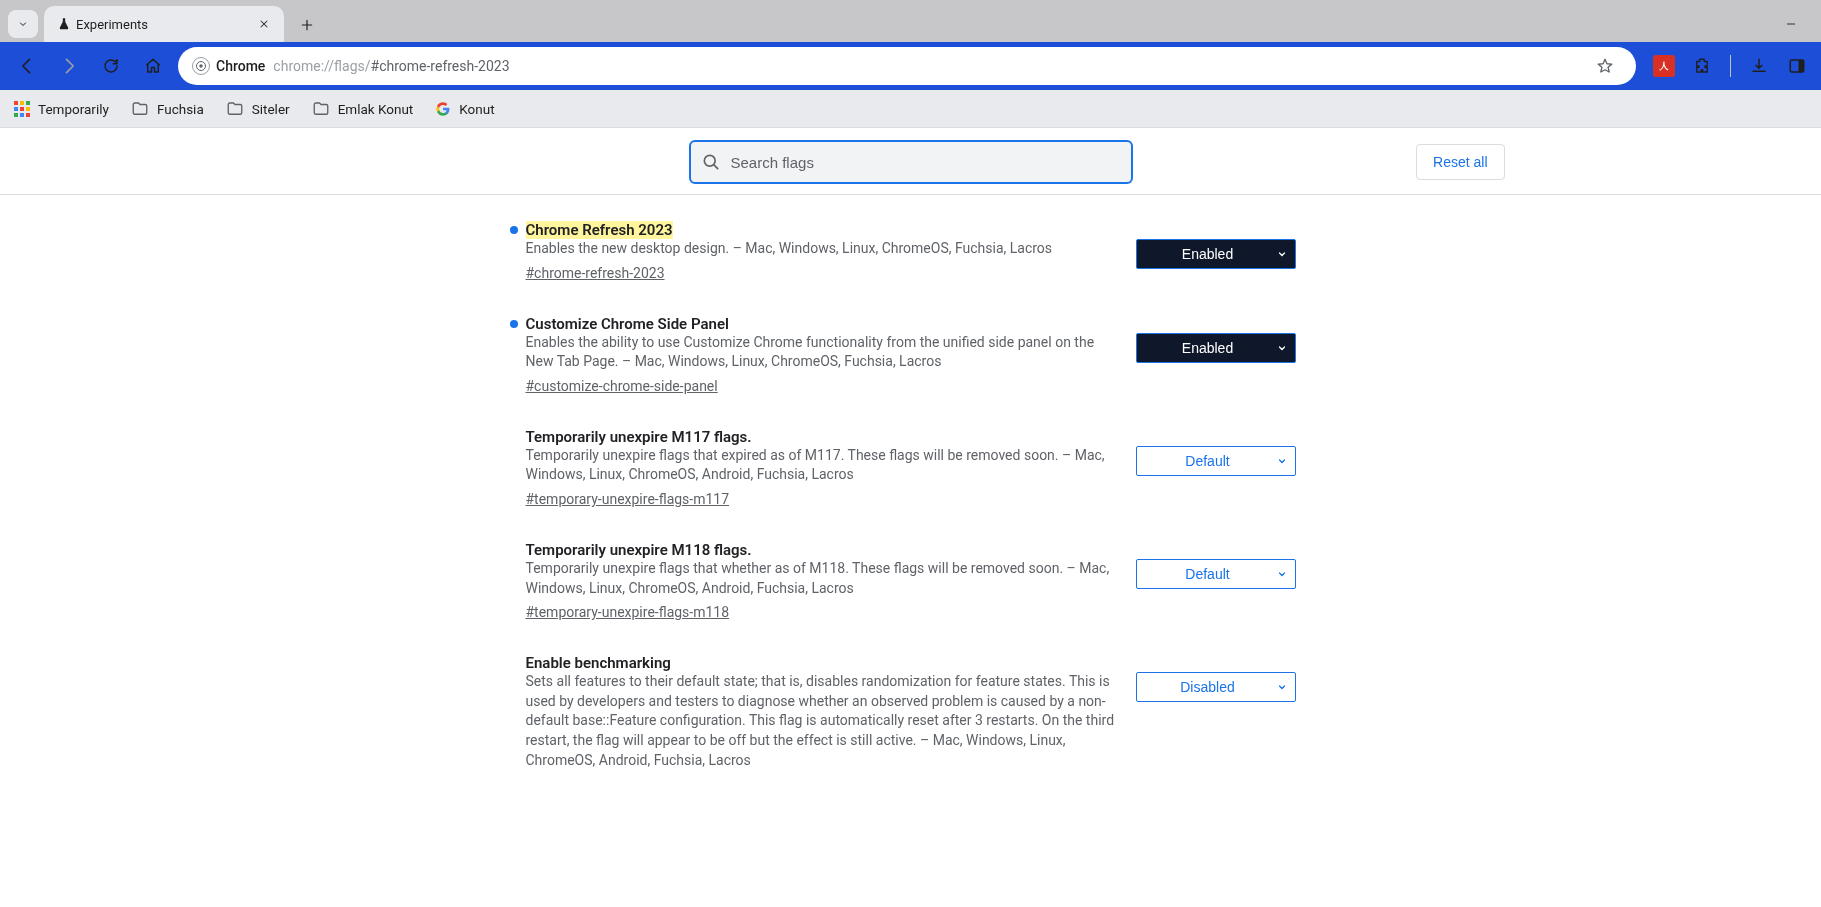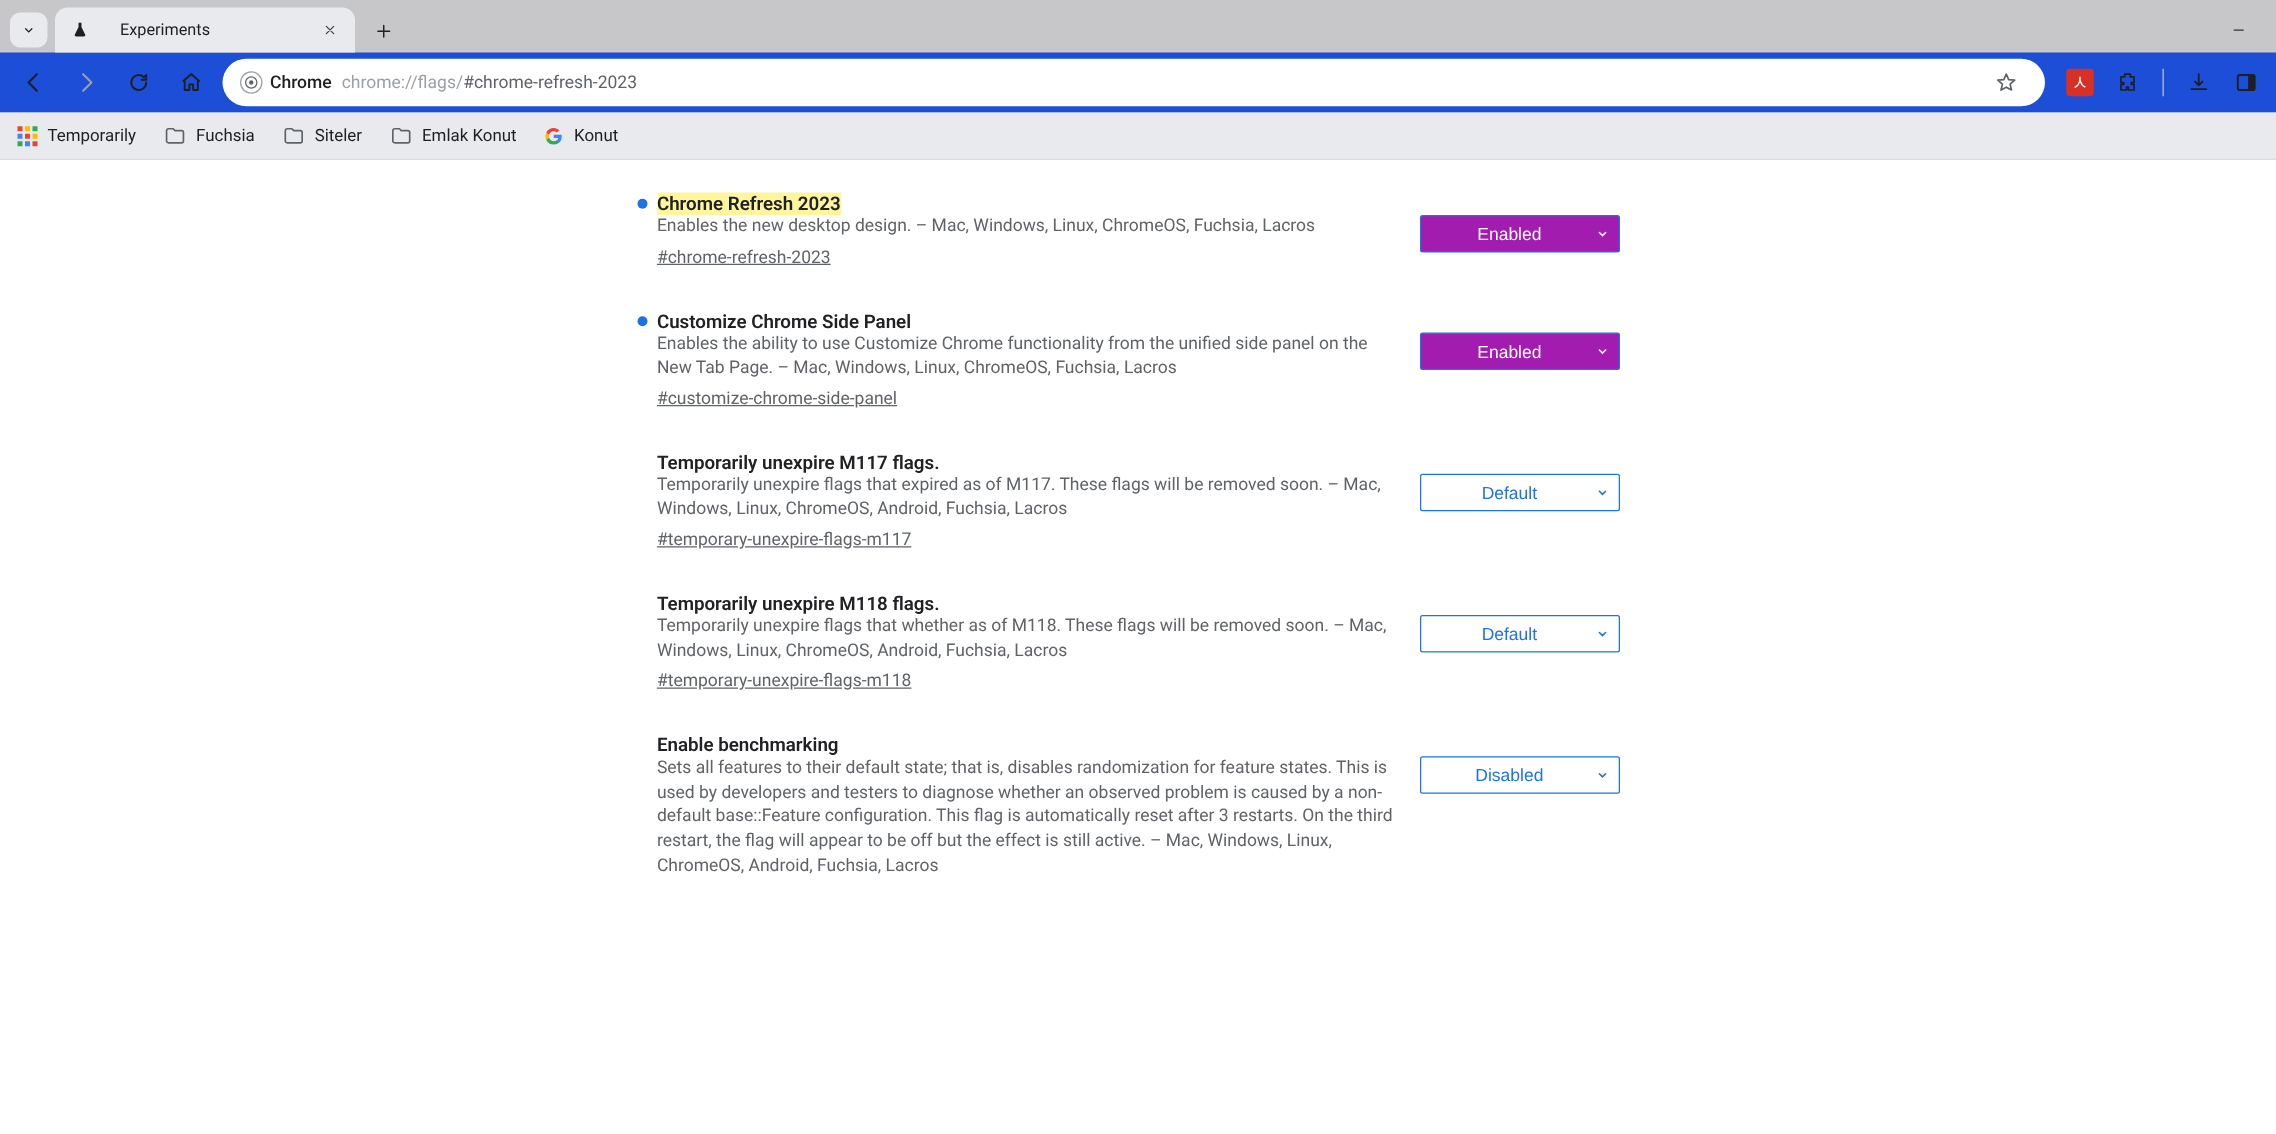--- a/index.html
+++ b/index.html
@@ -2,21 +2,21 @@
 <html><head>
 <meta charset="utf-8">
 <style>
 * { box-sizing: border-box; margin: 0; padding: 0; }
 body { font-family: "Segoe UI", Roboto, Arial, sans-serif; font-size: 13px; color: #202124; background: #fff; overflow: hidden; }
 
 
 .chrome-top { background: #c7c7ca; }
 .tab-strip { display: flex; align-items: flex-end; height: 42px; padding-left: 8px; gap: 0; }
 .tab-ctl { width: 30px; height: 28px; background: #e9eaed; border-radius: 8px; display: flex; align-items: center; justify-content: center; margin-right: 6px; margin-bottom: 4px; cursor: pointer; }
-.tab { background: #e9eaed; height: 36px; border-radius: 10px 10px 0 0; display: flex; align-items: center; padding: 0 12px; min-width: 240px; gap: 24px; position: relative; margin-top: 6px; }
+.tab { background: #e9eaed; height: 36px; border-radius: 10px 10px 0 0; display: flex; align-items: center; padding: 0 12px; min-width: 240px; gap: 4px; position: relative; margin-top: 6px; }
 .tab .favicon { width: 16px; height: 16px; display: flex; align-items: center; justify-content: center; }
 .tab .title { flex: 1; font-size: 13px; color: #1f1f1f; }
 .tab .close { width: 16px; height: 16px; display: flex; align-items: center; justify-content: center; cursor: pointer; color: #444; }
 .new-tab { width: 30px; height: 30px; display: flex; align-items: center; justify-content: center; margin-left: 8px; margin-bottom: 2px; cursor: pointer; color: #1f1f1f; }
 .window-controls { margin-left: auto; display: flex; align-items: center; height: 42px; padding-right: 10px; }
 .window-controls .min { width: 40px; height: 30px; display: flex; align-items: center; justify-content: center; color: #333; }
 
 .toolbar { background: #1d4ed8; height: 48px; display: flex; align-items: center; padding: 0 10px; gap: 8px; }
 .nav-btn { width: 34px; height: 34px; display: flex; align-items: center; justify-content: center; border-radius: 50%; cursor: pointer; color: #1f1f1f; }
 .nav-btn.disabled { color: #9aa0a6; cursor: default; }
@@ -53,21 +53,21 @@
 .flag { display: flex; align-items: flex-start; gap: 20px; padding: 10px 0 24px; }
 .flag .left { flex: 1; position: relative; }
 .flag .dot { position: absolute; left: -16px; top: 5px; width: 8px; height: 8px; border-radius: 50%; background: #1a73e8; }
 .flag h3 { font-size: 15px; font-weight: 600; color: #202124; margin-bottom: 6px; display: inline; }
 .flag h3.hl { background: #fff59d; }
 .flag p { font-size: 14px; color: #5f6368; line-height: 1.4; margin-bottom: 6px; }
 .flag a.anchor { font-size: 14px; color: #5f6368; text-decoration: underline; }
 .flag .right { width: 160px; padding-top: 18px; }
 .sel-wrap { position: relative; width: 160px; height: 30px; }
 .sel-wrap select { width: 100%; height: 100%; appearance: none; -webkit-appearance: none; border: 1px solid #1a73e8; background: #fff; color: #1a73e8; font-size: 14px; border-radius: 2px; padding: 0 28px 0 12px; cursor: pointer; text-align: center; }
-.sel-wrap.filled select { background: #a21caf; color: #fff; border-color: #1a73e8; }
+.sel-wrap.filled select { background: #0f172a; color: #fff; border-color: #1a73e8; }
 .sel-wrap .chev { position: absolute; right: 8px; top: 50%; transform: translateY(-50%); pointer-events: none; color: #1a73e8; }
 .sel-wrap.filled .chev { color: #fff; }
 
 svg { display: block; }
 </style>
 </head>
 <body>
 
 <div class="chrome-top">
   <div class="tab-strip">
@@ -207,20 +207,32 @@
           <path d="M12 22c2.7 0 5-.9 6.6-2.4l-3.2-2.5c-.9.6-2 .9-3.4.9-2.6 0-4.8-1.8-5.6-4.1H3.1v2.6A10 10 0 0 0 12 22z" fill="#34A853"></path>
           <path d="M6.4 13.9a6 6 0 0 1 0-3.8V7.5H3.1a10 10 0 0 0 0 9l3.3-2.6z" fill="#FBBC04"></path>
           <path d="M12 6.1c1.5 0 2.8.5 3.8 1.5l2.8-2.8C16.9 3.1 14.7 2 12 2a10 10 0 0 0-8.9 5.5l3.3 2.6C7.2 7.8 9.4 6.1 12 6.1z" fill="#EA4335"></path>
         </svg>
       <span>Konut</span>
     </div>
   </div>
 </div>
 
 <div class="page">
+  <div class="search-row">
+    <div class="search-wrap">
+      <span class="search-ico">
+        <svg width="20" height="20" viewBox="0 0 24 24">
+            <circle cx="10.5" cy="10.5" r="6.5" fill="none" stroke="#5f6368" stroke-width="2"></circle>
+            <path d="M20 20l-4.5-4.5" stroke="#5f6368" stroke-width="2" stroke-linecap="round"></path>
+          </svg>
+      </span>
+      <input class="search-input" type="text" placeholder="Search flags" style="">
+    </div>
+    <button class="reset-btn">Reset all</button>
+  </div>
 
   <div class="content" id="flags-content">
       <div class="flag">
         <div class="left"><span class="dot"></span><h3 class="hl">Chrome Refresh 2023</h3><br><p>Enables the new desktop design. – Mac, Windows, Linux, ChromeOS, Fuchsia, Lacros</p><a class="anchor" href="#chrome-refresh-2023">#chrome-refresh-2023</a></div>
         <div class="right">
           <div class="sel-wrap filled"><select><option>Enabled</option></select><span class="chev">
               <svg width="12" height="12" viewBox="0 0 24 24">
                 <path d="M7 10l5 5 5-5" stroke="currentColor" stroke-width="2.5" fill="none" stroke-linecap="round"></path>
               </svg>
             </span></div>

